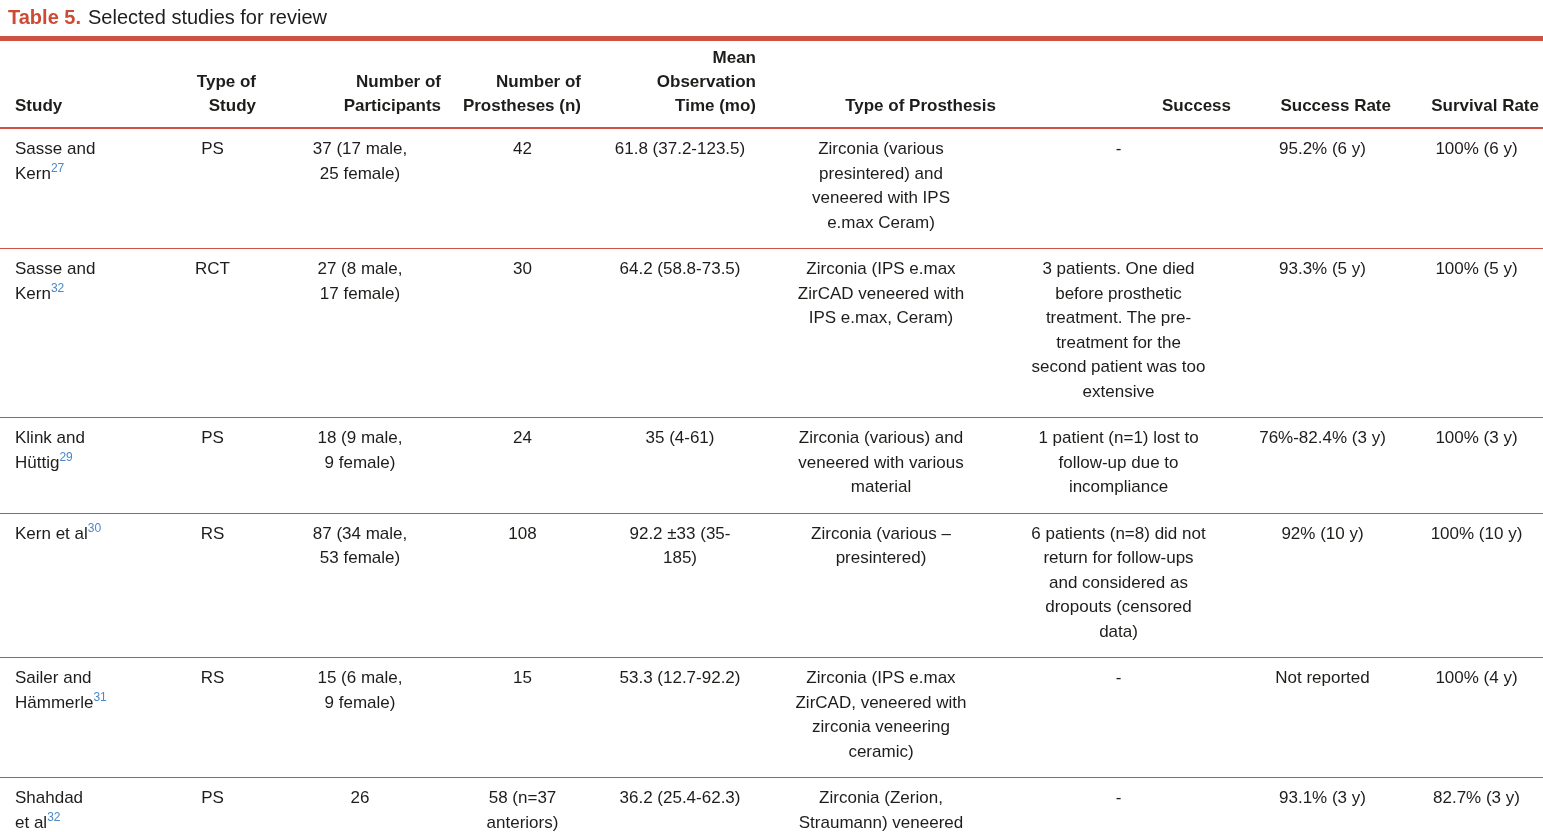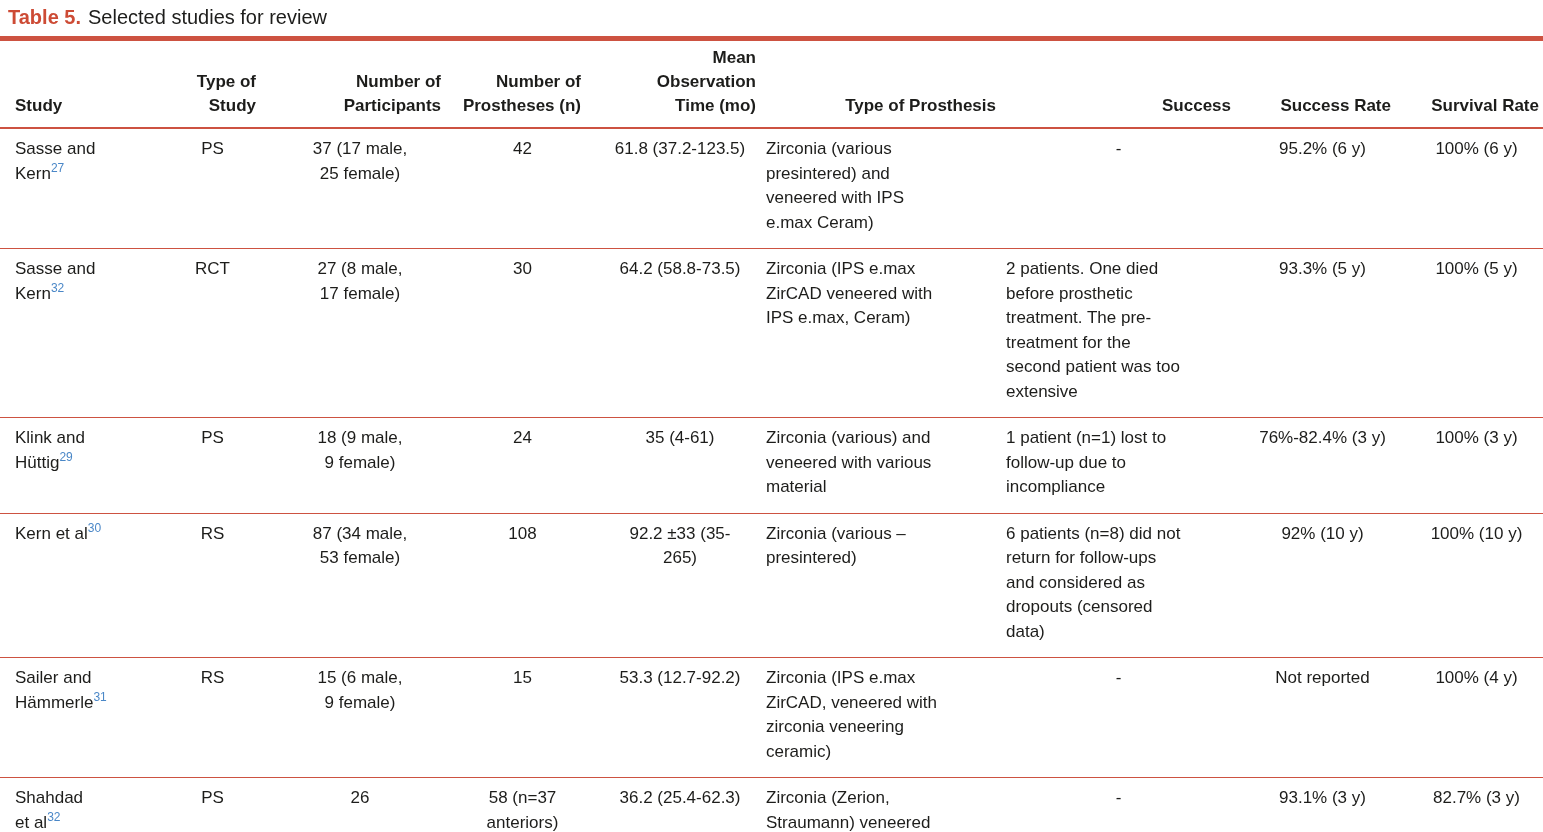--- a/index.html
+++ b/index.html
@@ -31,21 +31,21 @@
   }
   td{
     vertical-align:top;
     padding:8px 4px 13px 19px;line-height:24.5px;white-space:pre-line;
     border-bottom:1.5px solid var(--accent);
   }
   tbody tr:last-child td{border-bottom:4px solid var(--accent);}
   th.col-study,td.col-study{text-align:left;padding-left:15px;}
   td.col-type_of_study,td.col-participants,td.col-prostheses,td.col-obs_time,
   td.col-success_rate,td.col-survival_rate{text-align:center;}
-  td.col-prosthesis_type,td.col-dropouts{text-align:left;padding-left:6px;}
+  td.col-prosthesis_type,td.col-dropouts{text-align:center;padding-left:6px;}
   td.center-dash{text-align:center;}
   sup{
     color:var(--ref-blue);
     font-size:12px;line-height:0;vertical-align:super;
   }
 </style>
 </head>
 <body>
 
 <div class="page">
@@ -104,21 +104,21 @@
           <td class="col-study"><span>Sasse and
 Kern</span><sup>32</sup></td>
           <td class="col-type_of_study">RCT</td>
           <td class="col-participants">27 (8 male,
 17 female)</td>
           <td class="col-prostheses">30</td>
           <td class="col-obs_time">64.2 (58.8-73.5)</td>
           <td class="col-prosthesis_type">Zirconia (IPS e.max
 ZirCAD veneered with
 IPS e.max, Ceram)</td>
-          <td class="col-dropouts">2 patients. One died
+          <td class="col-dropouts">3 patients. One died
 before prosthetic
 treatment. The pre-
 treatment for the
 second patient was too
 extensive</td>
           <td class="col-success_rate">93.3% (5 y)</td>
           <td class="col-survival_rate">100% (5 y)</td>
         </tr>
         <tr>
           <td class="col-study"><span>Klink and
@@ -137,21 +137,21 @@
           <td class="col-success_rate">76%-82.4% (3 y)</td>
           <td class="col-survival_rate">100% (3 y)</td>
         </tr>
         <tr>
           <td class="col-study"><span>Kern et al</span><sup>30</sup></td>
           <td class="col-type_of_study">RS</td>
           <td class="col-participants">87 (34 male,
 53 female)</td>
           <td class="col-prostheses">108</td>
           <td class="col-obs_time">92.2 ±33 (35-
-265)</td>
+185)</td>
           <td class="col-prosthesis_type">Zirconia (various –
 presintered)</td>
           <td class="col-dropouts">6 patients (n=8) did not
 return for follow-ups
 and considered as
 dropouts (censored
 data)</td>
           <td class="col-success_rate">92% (10 y)</td>
           <td class="col-survival_rate">100% (10 y)</td>
         </tr>

